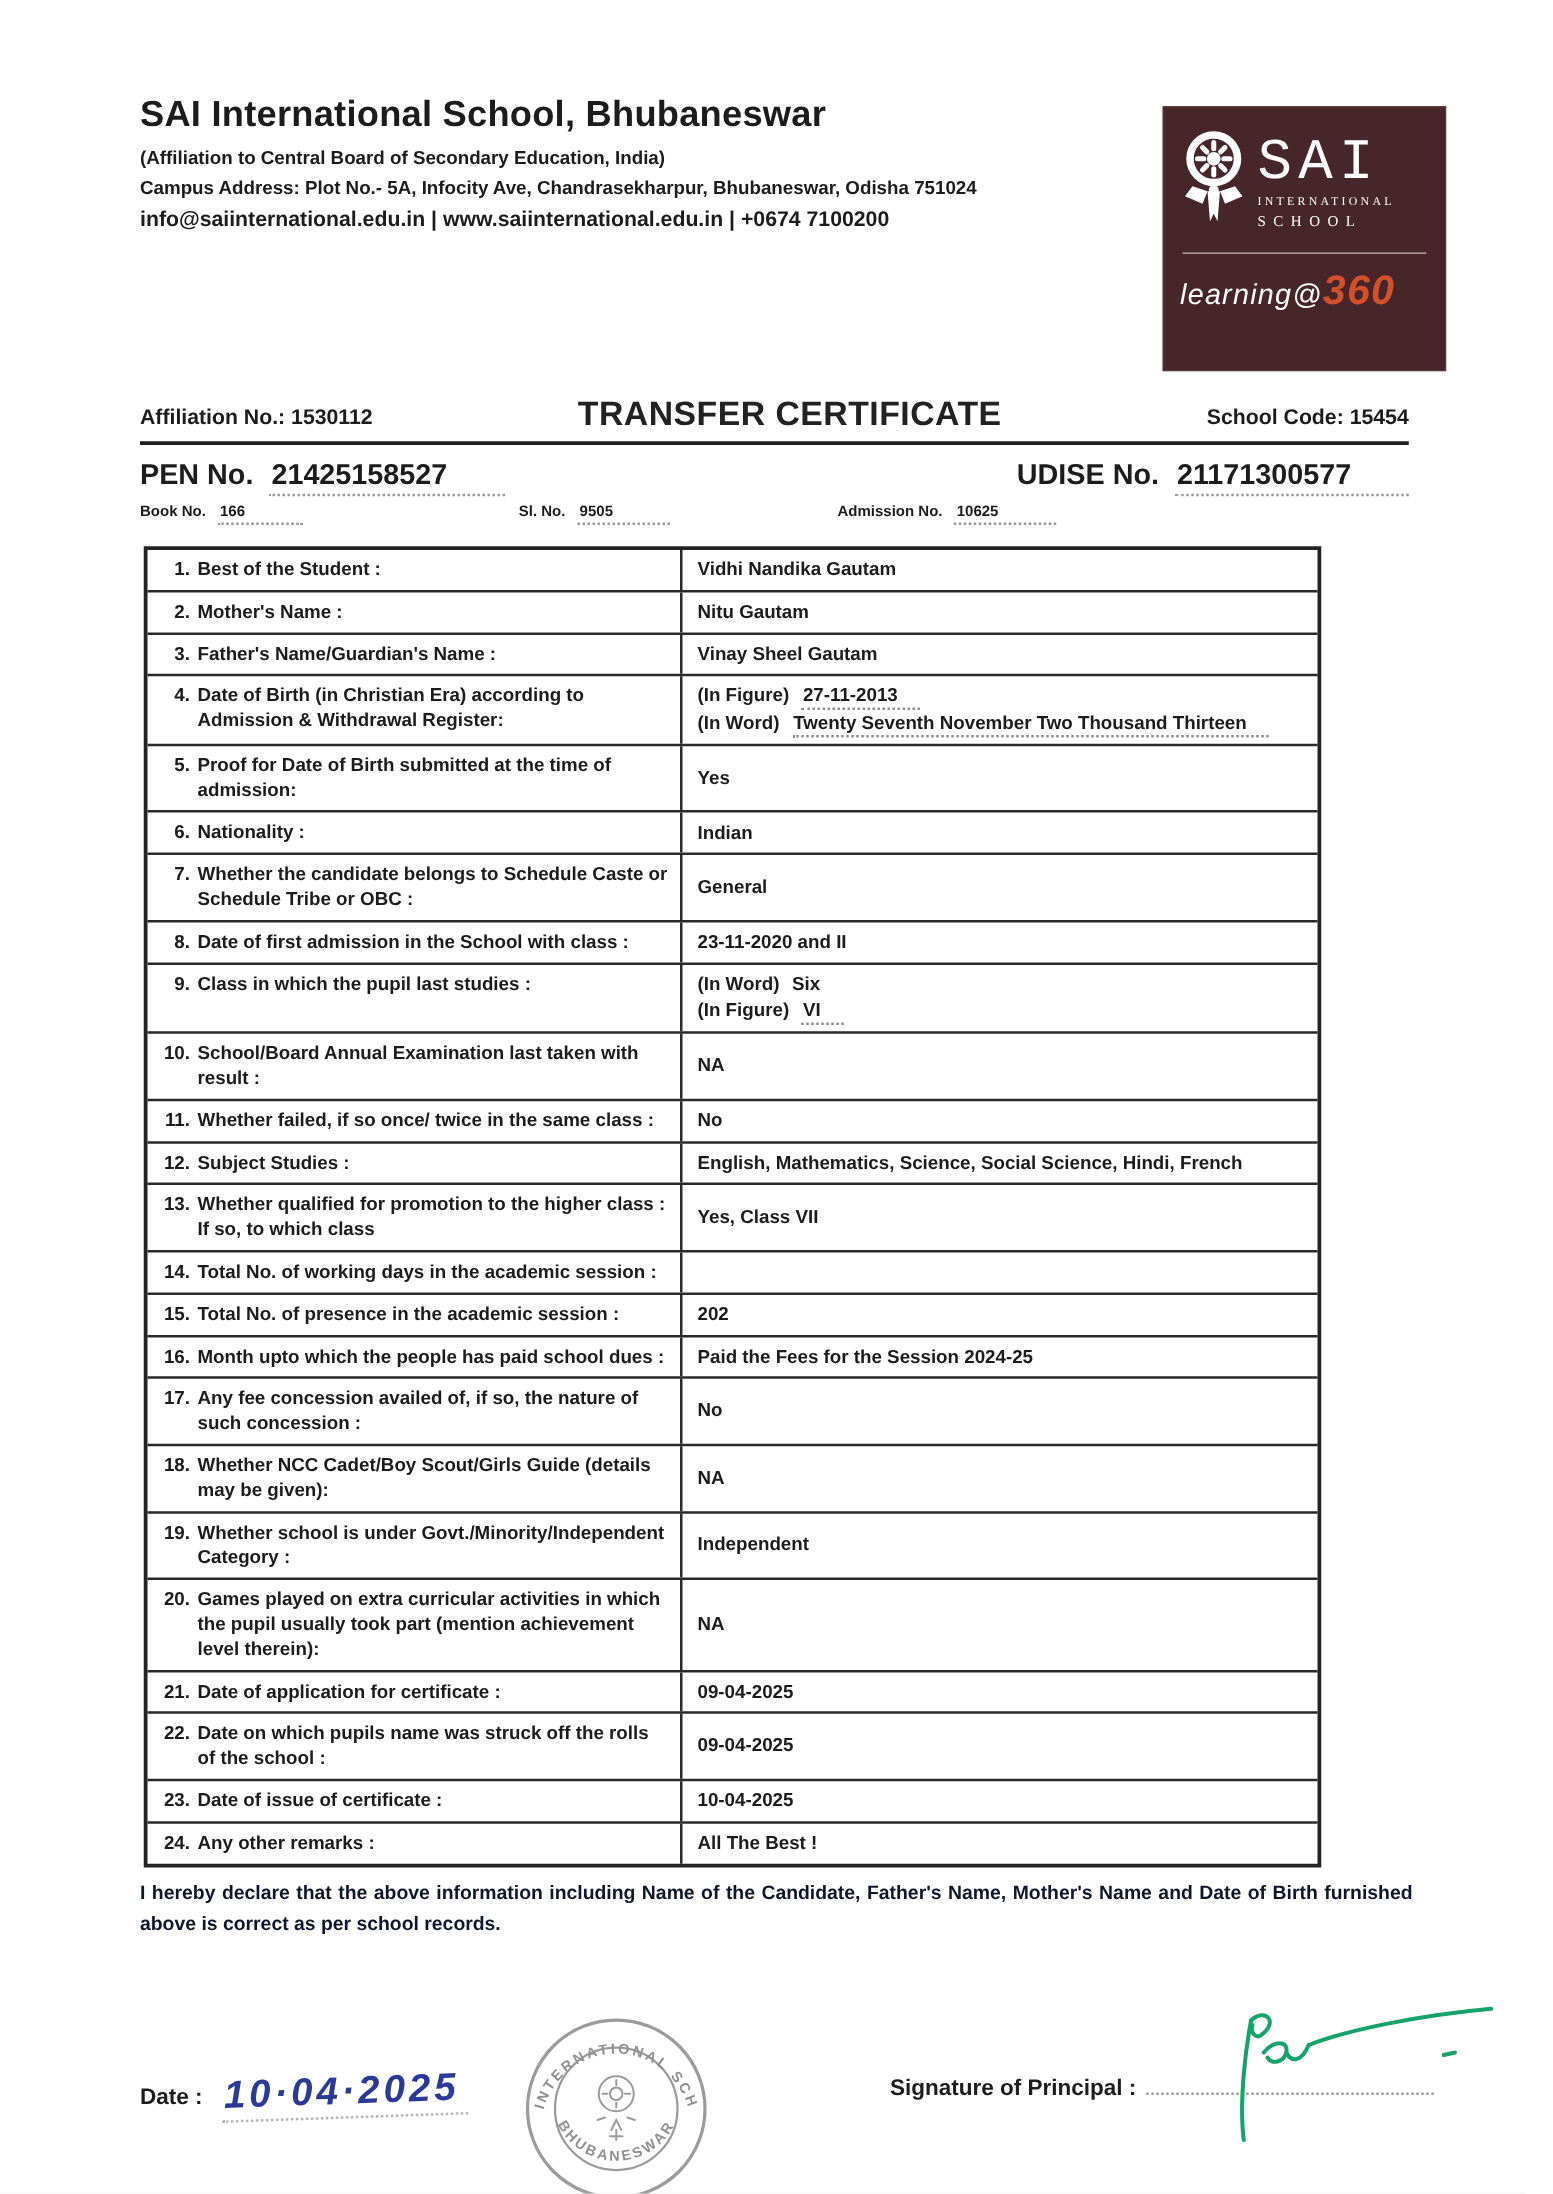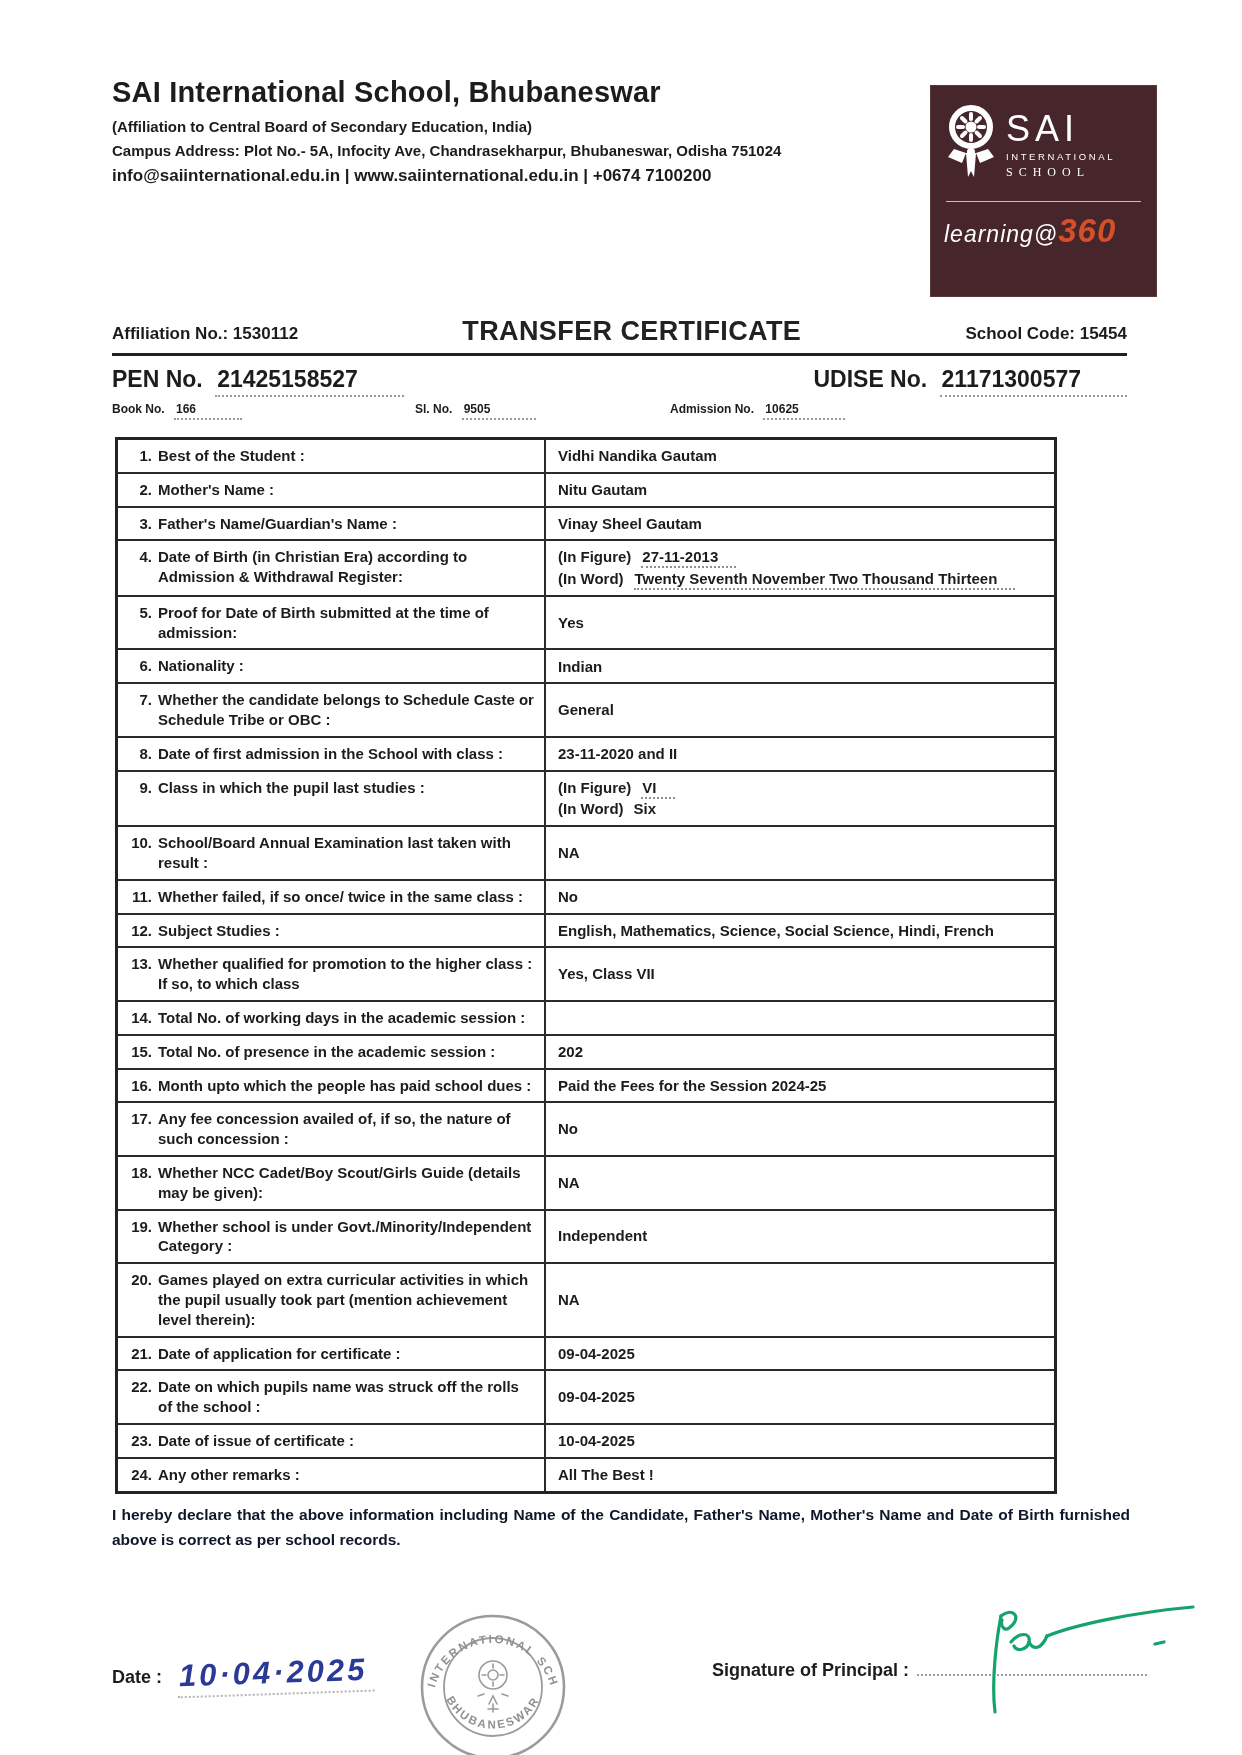--- a/index.html
+++ b/index.html
@@ -17,22 +17,22 @@
   .campus-line { font-size:15px; font-weight:600; margin-bottom:7px; }
   .contact-line{ font-size:17px; font-weight:600; }
 
   .logo-box {
     position:absolute; left:930px; top:85px; width:227px; height:212px;
     background:#46262a; color:#fff; padding:16px 14px 8px 14px;
     box-shadow:0 0 0 1px #5a393c inset;
   }
   .logo-top { display:flex; align-items:center; gap:8px; }
   .logo-name-col { display:flex; flex-direction:column; align-items:flex-start; }
-  .logo-sai { font-family:Liberation Sans, sans-serif; font-size:36px; line-height:1; letter-spacing:5px; }
-  .logo-sub1 { font-family:Liberation Sans, sans-serif; font-size:9.5px; letter-spacing:2.6px; margin-top:4px; }
+  .logo-sai { font-family:Liberation Mono, monospace; font-size:46px; line-height:1; letter-spacing:5px; }
+  .logo-sub1 { font-family:Liberation Serif, serif; font-size:9.5px; letter-spacing:2.6px; margin-top:4px; }
   .logo-sub2 { font-family:"Liberation Serif", serif; font-size:12px; letter-spacing:6px; margin-top:3px; }
   .logo-divider { border-top:1.5px solid #cdbcb8; margin:12px 2px 10px 2px; }
   .logo-tagline { font-style:italic; }
   .tagline-prefix { font-size:23px; color:#fff; letter-spacing:1px; }
   .tagline-360 { font-size:33px; font-weight:bold; color:#d4502a; letter-spacing:1px; }
 
   
   .cert-meta-row {
     position:absolute; left:112px; top:316px; width:1015px;
     display:flex; justify-content:space-between; align-items:flex-end;
@@ -239,22 +239,22 @@
         <div class="tc-value-cell">
           <div class="tc-value-line"><span class="tc-value-text">23-11-2020 and II</span></div>
         </div>
       </div>
       <div class="tc-row">
         <div class="tc-label-cell">
           <div class="tc-num">9.</div>
           <div class="tc-label-text">Class in which the pupil last studies :</div>
         </div>
         <div class="tc-value-cell">
+          <div class="tc-value-line"><span class="tc-prefix">(In Word)</span><span class="tc-value-text">Six</span></div>
           <div class="tc-value-line"><span class="tc-prefix">(In Figure)</span><span class="tc-value-text dotted-u">VI</span></div>
-          <div class="tc-value-line"><span class="tc-prefix">(In Word)</span><span class="tc-value-text">Six</span></div>
         </div>
       </div>
       <div class="tc-row">
         <div class="tc-label-cell">
           <div class="tc-num">10.</div>
           <div class="tc-label-text">School/Board Annual Examination last taken with result :</div>
         </div>
         <div class="tc-value-cell">
           <div class="tc-value-line"><span class="tc-value-text">NA</span></div>
         </div>

